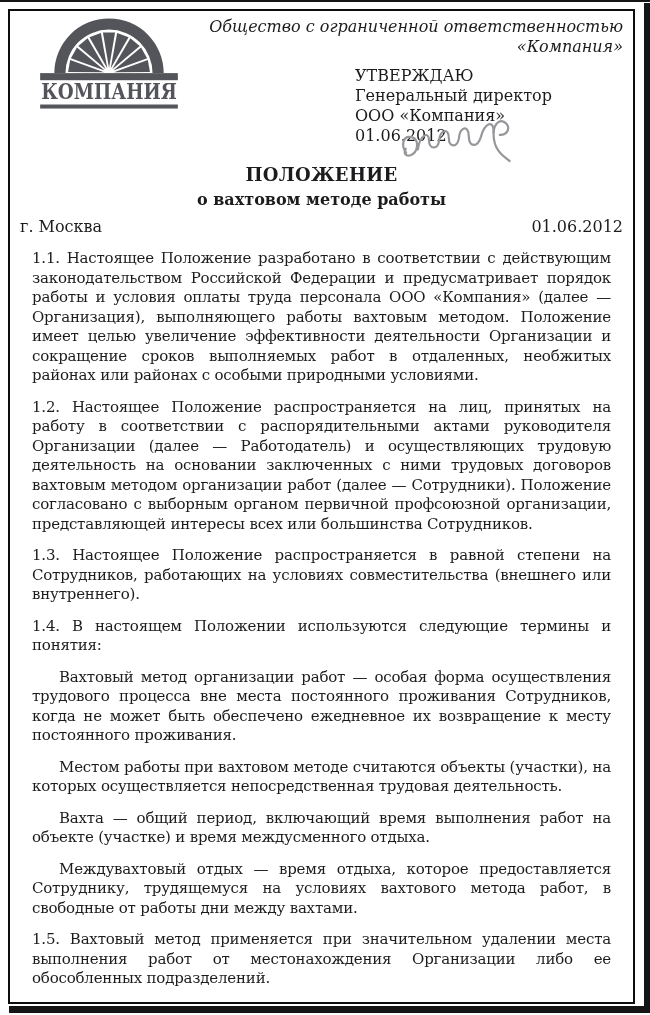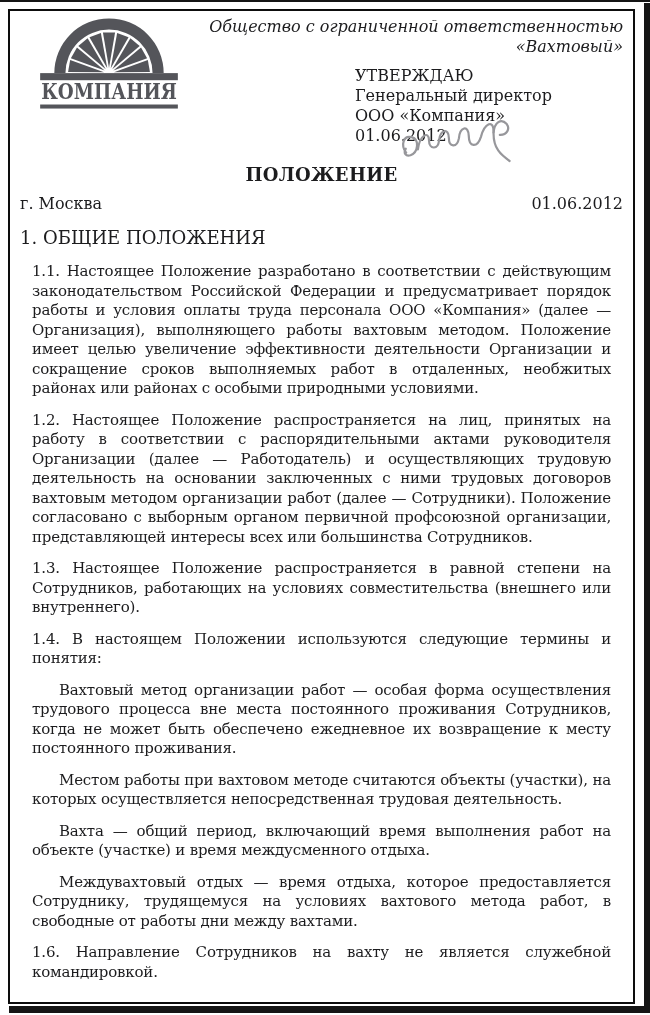--- a/index.html
+++ b/index.html
@@ -58,50 +58,51 @@
         <polygon points="80,74 74,39 86,39" transform="rotate(60 80 79)"></polygon>
         <polygon points="80,74 74,39 86,39" transform="rotate(80 80 79)"></polygon>
         <rect x="12" y="79" width="136" height="7"></rect>
         <text x="13" y="105" textLength="134" lengthAdjust="spacingAndGlyphs" font-family="DejaVu Serif, Liberation Serif, serif" font-weight="bold" font-size="22">КОМПАНИЯ</text>
         <rect x="12" y="110" width="136" height="4"></rect>
       </g>
     </svg>
 
     <div class="hdr-right">
       <div class="org">Общество с ограниченной ответственностью</div>
-      <div class="org">«Вахтовый»</div>
+      <div class="org">«Компания»</div>
 
       <div class="approve">
         <div>УТВЕРЖДАЮ</div>
         <div>Генеральный директор</div>
         <div>ООО «Компания»</div>
         <div>01.06.2012</div>
         <svg class="sig-svg" viewBox="0 0 150 64" aria-hidden="true">
           <g fill="none" stroke="#97979b" stroke-width="2.2" stroke-linecap="round">
             <path d="M10,40 C5,32 9,22 17,25 C25,28 22,41 14,43 C9,44 7,40 10,36"></path>
             <path d="M22,38 C25,24 35,20 34,30 C33,39 42,41 44,31 C46,21 55,19 54,30 C53,39 61,41 64,31 C66,20 75,18 74,30 C73,41 81,43 86,32 C91,19 101,15 99,29 C97,45 104,52 112,59"></path>
             <path d="M99,29 C101,19 108,15 113,22 C116,27 112,33 105,32"></path>
           </g>
         </svg>
       </div>
     </div>
   </div>
 
   <div class="doc-title">ПОЛОЖЕНИЕ</div>
+  <div class="doc-subtitle">о вахтовом методе работы</div>
 
   <div class="meta-row">
     <span>г. Москва</span>
     <span>01.06.2012</span>
   </div>
 
-  <div class="sec-heading">1. ОБЩИЕ ПОЛОЖЕНИЯ</div>
 
   <p class="para">1.1. Настоящее Положение разработано в соответствии с действующим законодательством Российской Федерации и предусматривает порядок работы и условия оплаты труда персонала ООО «Компания» (далее — Организация), выполняющего работы вахтовым методом. Положение имеет целью увеличение эффективности деятельности Организации и сокращение сроков выполняемых работ в отдаленных, необжитых районах или районах с особыми природными условиями.</p>
   <p class="para">1.2. Настоящее Положение распространяется на лиц, принятых на работу в соответствии с распорядительными актами руководителя Организации (далее — Работодатель) и осуществляющих трудовую деятельность на основании заключенных с ними трудовых договоров вахтовым методом организации работ (далее — Сотрудники). Положение согласовано с выборным органом первичной профсоюзной организации, представляющей интересы всех или большинства Сотрудников.</p>
   <p class="para">1.3. Настоящее Положение распространяется в равной степени на Сотрудников, работающих на условиях совместительства (внешнего или внутреннего).</p>
   <p class="para">1.4. В настоящем Положении используются следующие термины и понятия:</p>
   <p class="para indent">Вахтовый метод организации работ — особая форма осуществления трудового процесса вне места постоянного проживания Сотрудников, когда не может быть обеспечено ежедневное их возвращение к месту постоянного проживания.</p>
   <p class="para indent">Местом работы при вахтовом методе считаются объекты (участки), на которых осуществляется непосредственная трудовая деятельность.</p>
   <p class="para indent">Вахта — общий период, включающий время выполнения работ на объекте (участке) и время междусменного отдыха.</p>
   <p class="para indent">Междувахтовый отдых — время отдыха, которое предоставляется Сотруднику, трудящемуся на условиях вахтового метода работ, в свободные от работы дни между вахтами.</p>
+  <p class="para">1.5. Вахтовый метод применяется при значительном удалении места выполнения работ от местонахождения Организации либо ее обособленных подразделений.</p>
   <p class="para">1.6. Направление Сотрудников на вахту не является служебной командировкой.</p>
 
 </div>
 
 </body></html>

